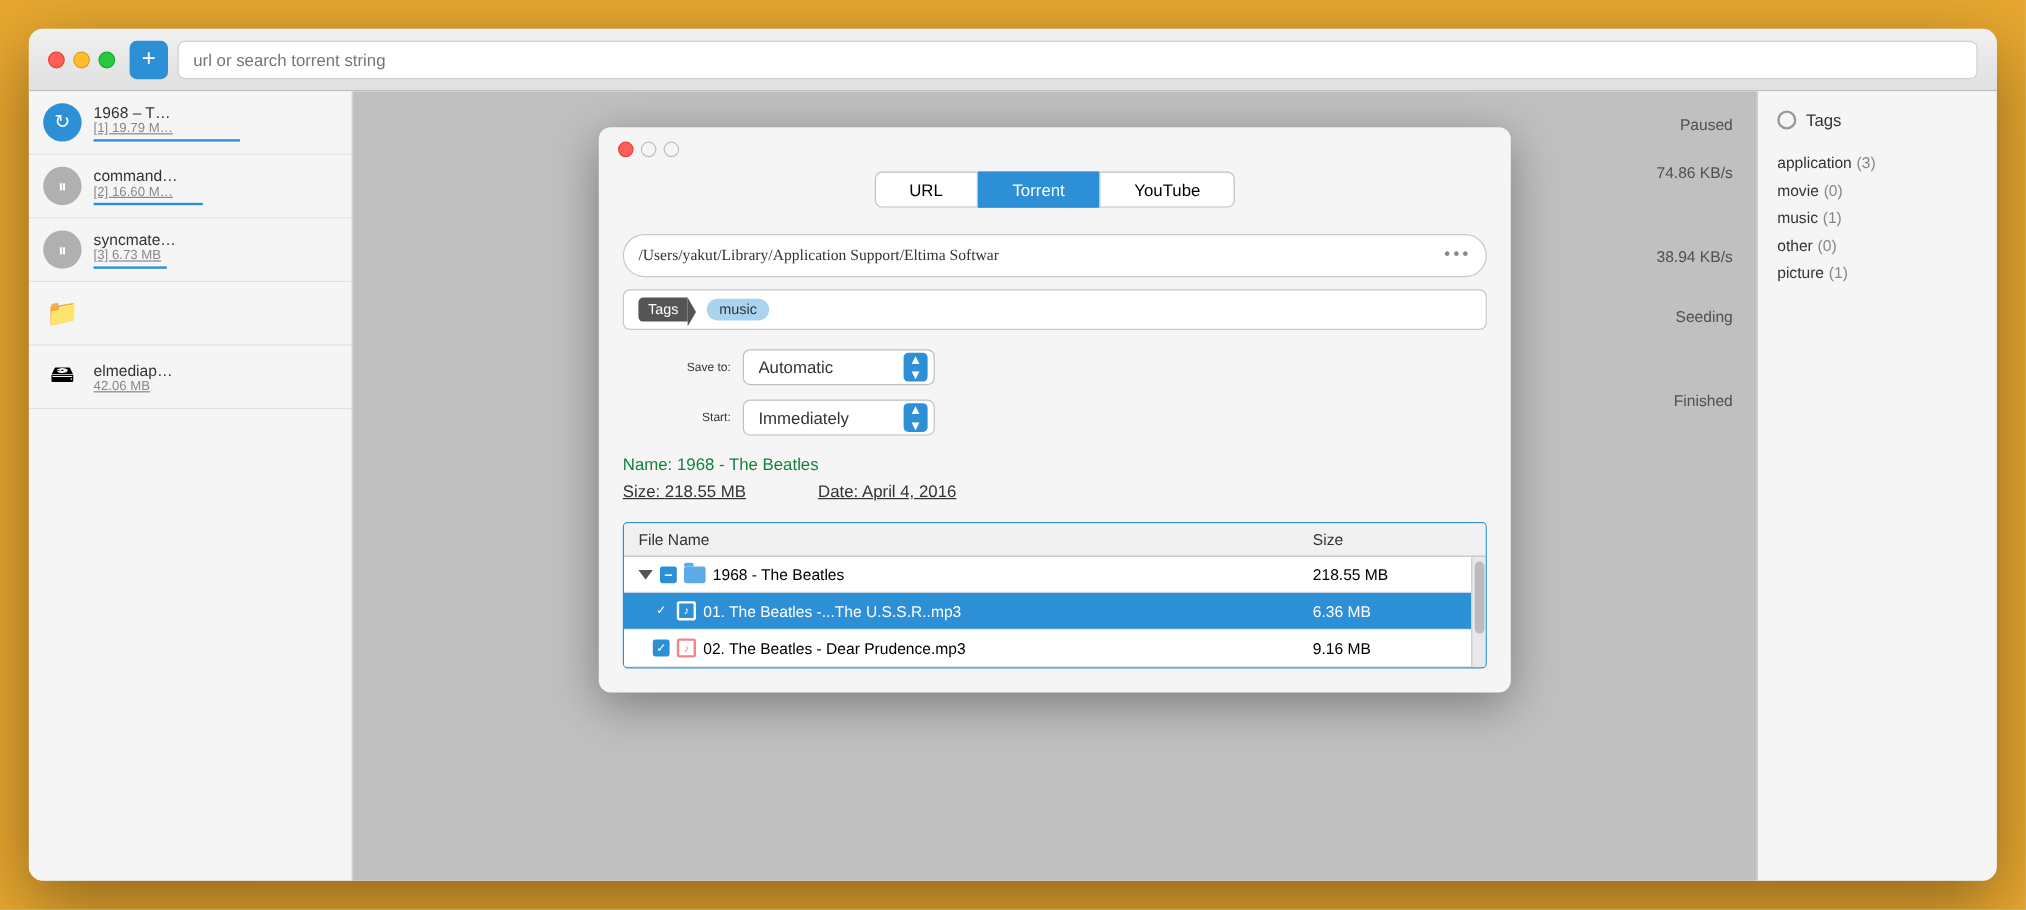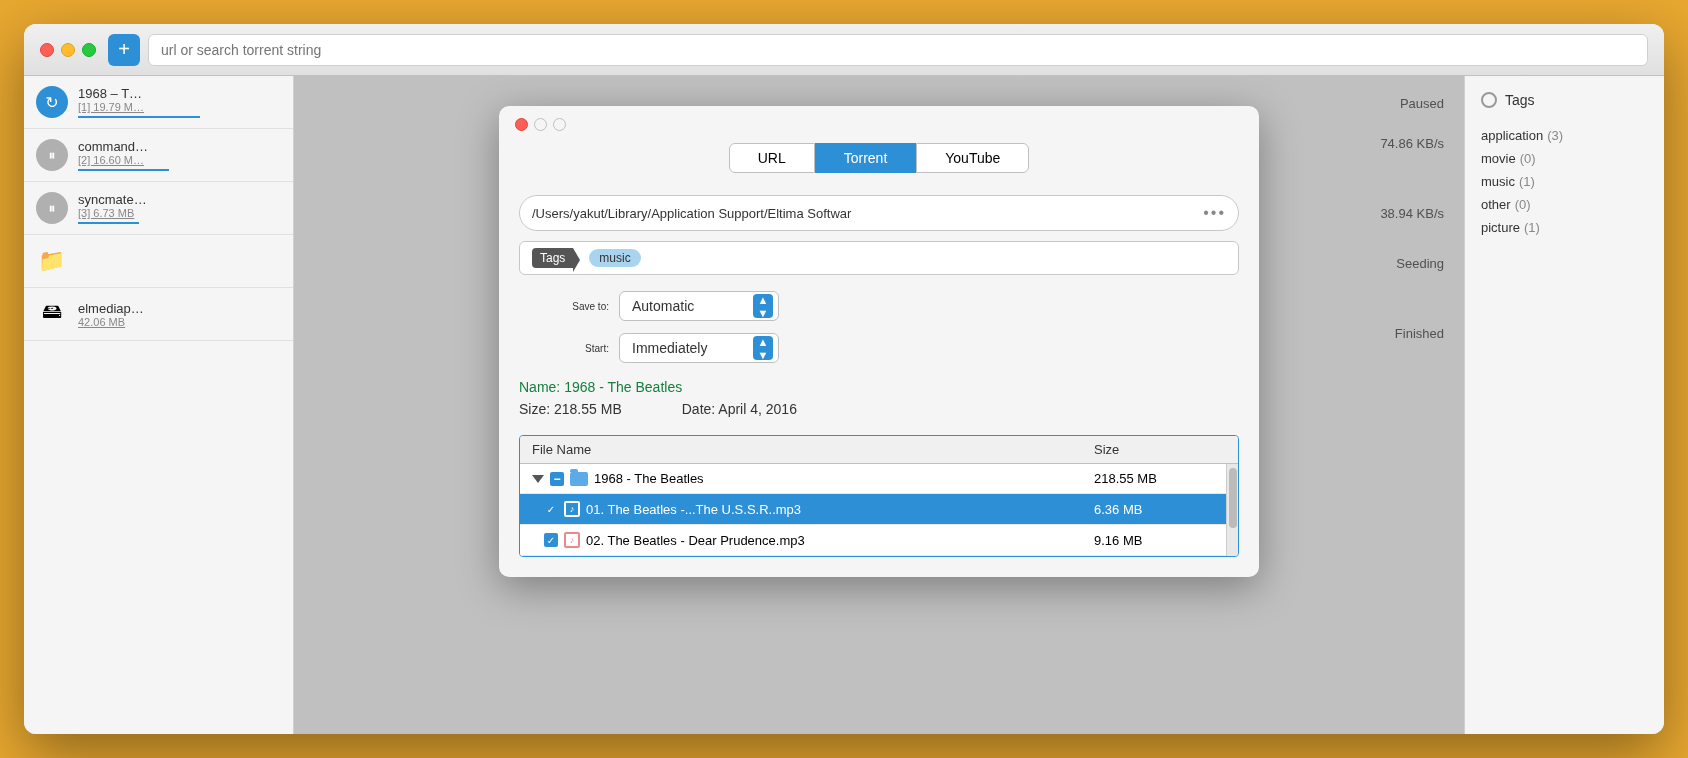--- a/index.html
+++ b/index.html
@@ -306,20 +306,21 @@
 
     .path-row {
       display: flex;
       align-items: center;
       background: white;
       border: 1px solid #c8c8c8;
       border-radius: 18px;
       padding: 8px 12px;
       margin-bottom: 10px;
       justify-content: space-between;
+      font-family: Liberation Serif, serif;
     }
 
     .path-text {
       font-size: 13px;
       color: #333;
     }
 
     .path-dots {
       color: #888;
       font-size: 16px;
@@ -429,20 +430,21 @@
       color: #15803d;
       margin-bottom: 6px;
     }
 
     .torrent-size-date {
       display: flex;
       gap: 60px;
       font-size: 14px;
       color: #333;
       margin-bottom: 10px;
+      text-decoration: underline;
     }
 
     .file-table {
       border: 1px solid #2d8fd5;
       border-radius: 4px;
       overflow: hidden;
     }
 
     .file-table-header {
       display: flex;

